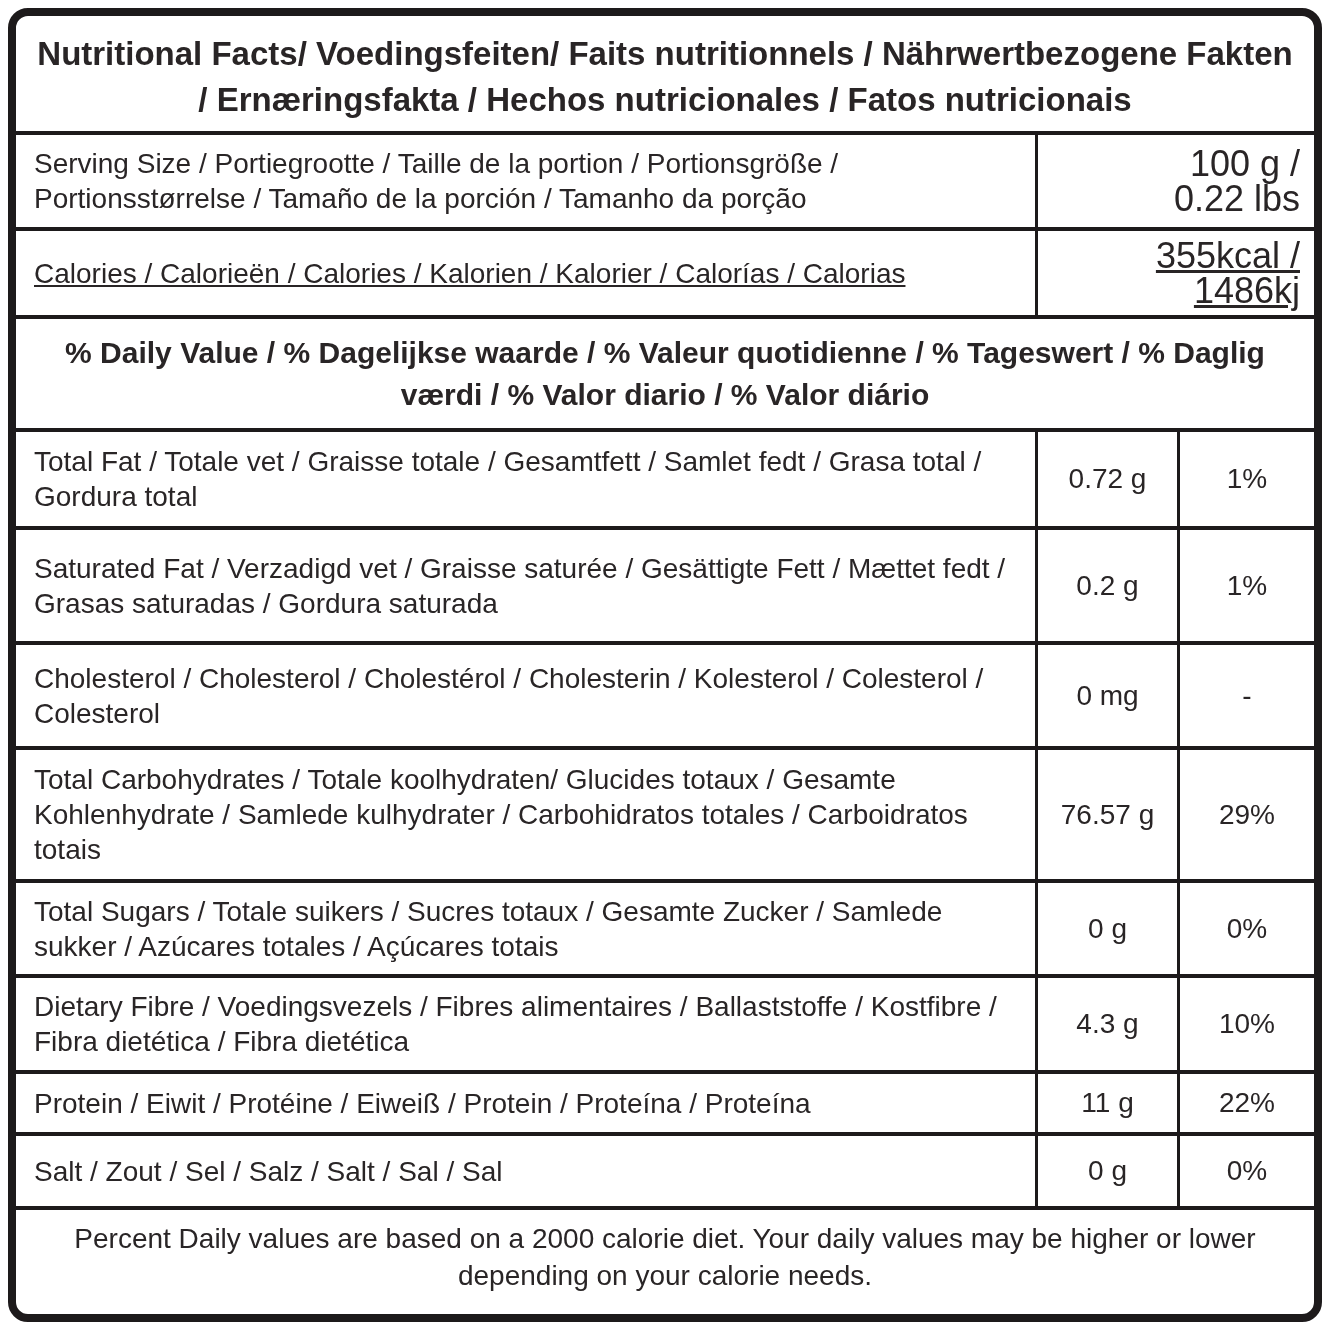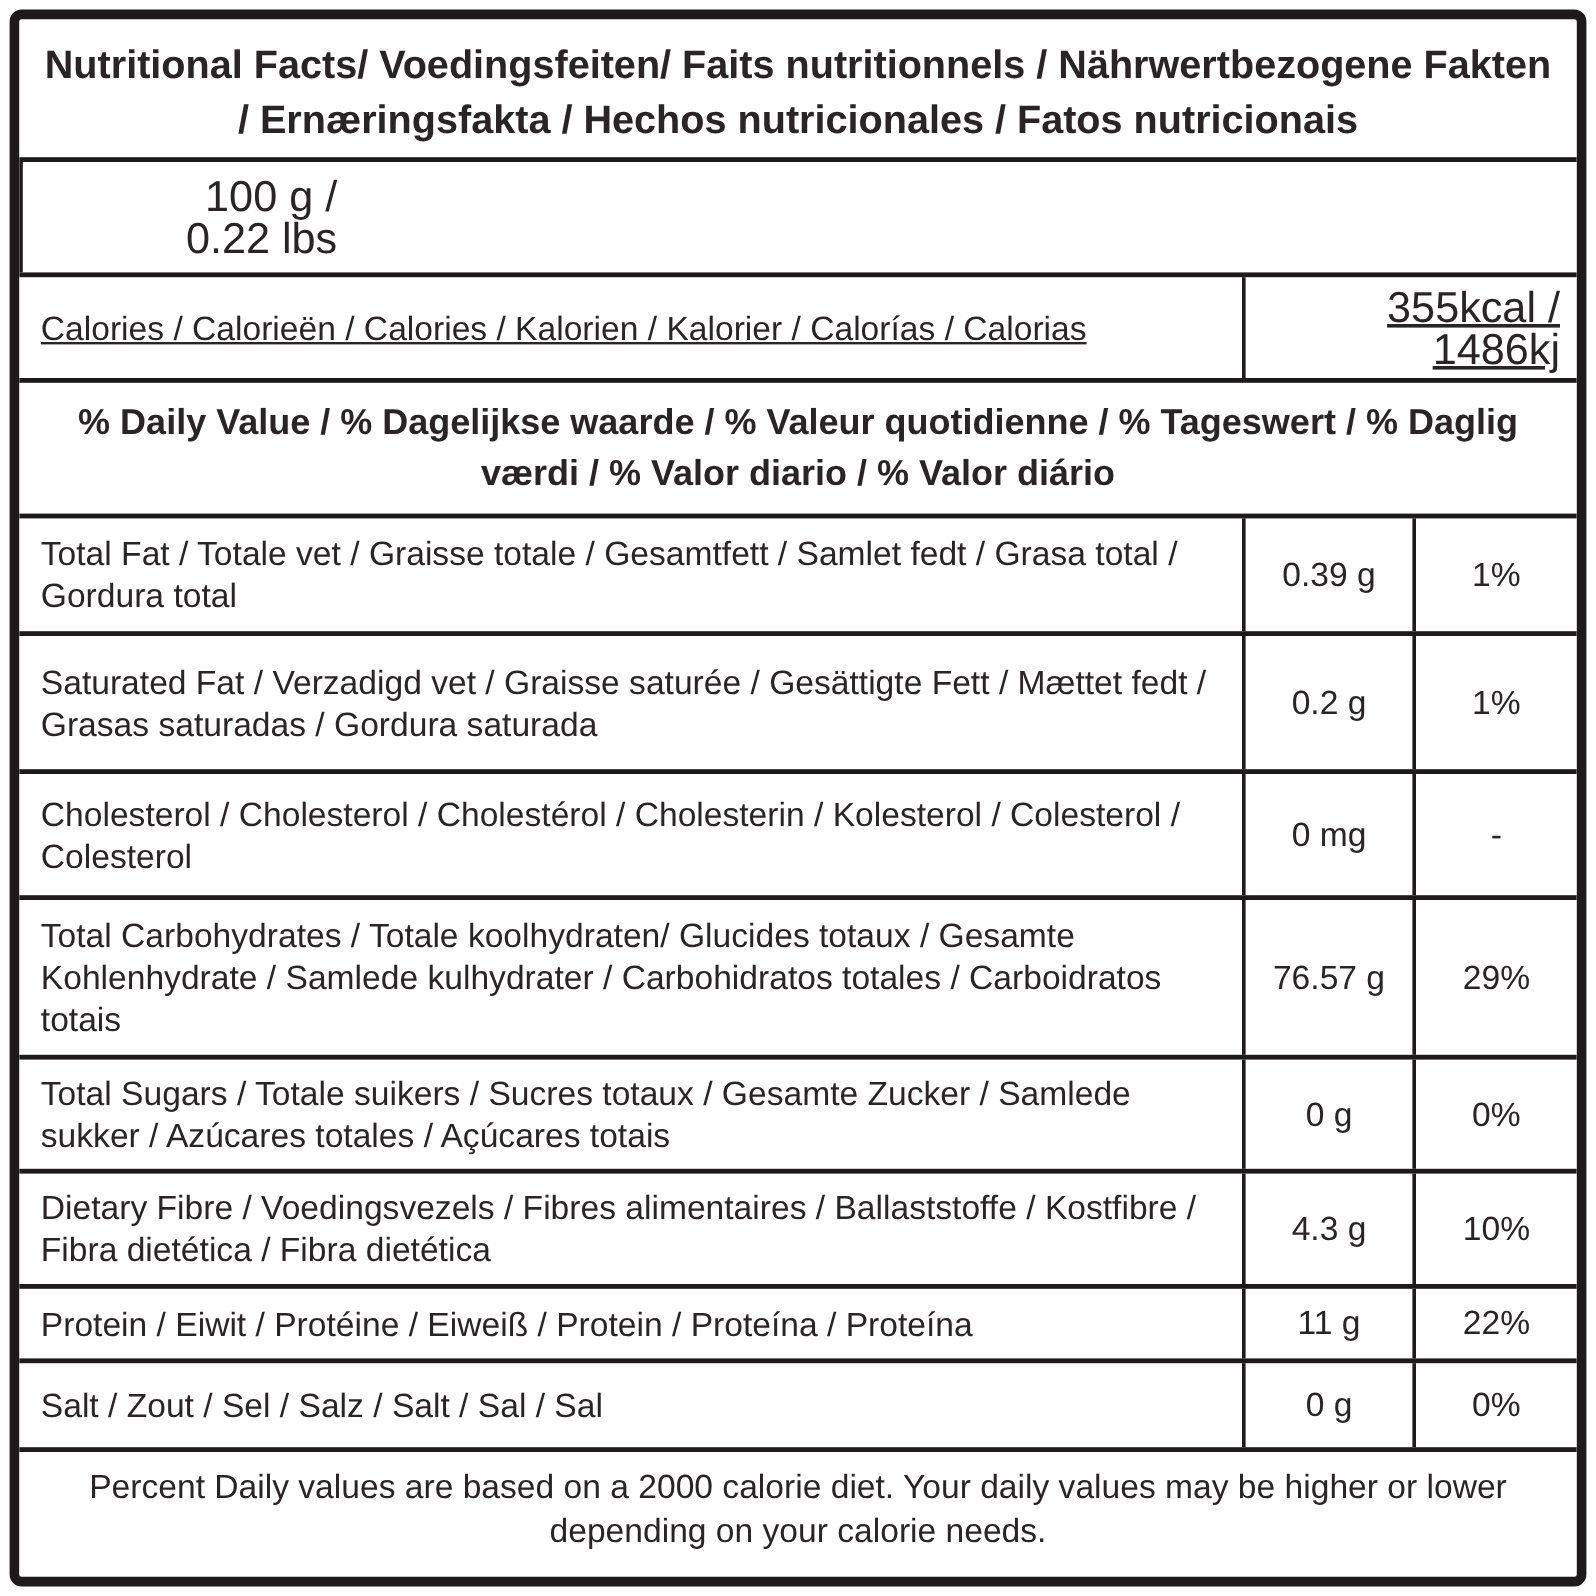--- a/index.html
+++ b/index.html
@@ -8,21 +8,21 @@
     width: 1330px;
     height: 1330px;
     padding: 8px;
     font-family: "Liberation Sans", "DejaVu Sans", sans-serif;
     color: #292526;
   }
   .panel {
     width: 100%;
     height: 100%;
     border: 8px solid #1d1a1b;
-    border-radius: 10px;
+    border-radius: 20px;
     overflow: hidden;
     background: #ffffff;
   }
   .row {
     display: flex;
     align-items: stretch;
     border-top: 4px solid #1d1a1b;
   }
   .row:first-child { border-top: none; }
 
@@ -106,37 +106,38 @@
 </head>
 <body>
 
 <div class="panel">
 
   <div class="row r-title">
     <div class="banner">Nutritional Facts/ Voedingsfeiten/ Faits nutritionnels / Nährwertbezogene Fakten / Ernæringsfakta / Hechos nutricionales / Fatos nutricionais</div>
   </div>
 
   <div class="row r-serving">
+    <div class="cell-label">Serving Size / Portiegrootte / Taille de la portion / Portionsgröße / Portionsstørrelse / Tamaño de la porción / Tamanho da porção</div>
     <div class="cell-value">100 g /
 0.22 lbs</div>
   </div>
 
   <div class="row r-calories">
     <div class="cell-label">Calories / Calorieën / Calories / Kalorien / Kalorier / Calorías / Calorias</div>
     <div class="cell-value">355kcal /
 1486kj</div>
   </div>
 
   <div class="row r-dv">
     <div class="banner">% Daily Value / % Dagelijkse waarde / % Valeur quotidienne / % Tageswert / % Daglig værdi / % Valor diario / % Valor diário</div>
   </div>
 
   <div class="row r-fat">
     <div class="cell-label">Total Fat / Totale vet / Graisse totale / Gesamtfett / Samlet fedt / Grasa total / Gordura total</div>
-    <div class="cell-amount">0.39 g</div>
+    <div class="cell-amount">0.72 g</div>
     <div class="cell-percent">1%</div>
   </div>
 
   <div class="row r-satfat">
     <div class="cell-label">Saturated Fat / Verzadigd vet / Graisse saturée / Gesättigte Fett / Mættet fedt / Grasas saturadas / Gordura saturada</div>
     <div class="cell-amount">0.2 g</div>
     <div class="cell-percent">1%</div>
   </div>
 
   <div class="row r-cholesterol">

